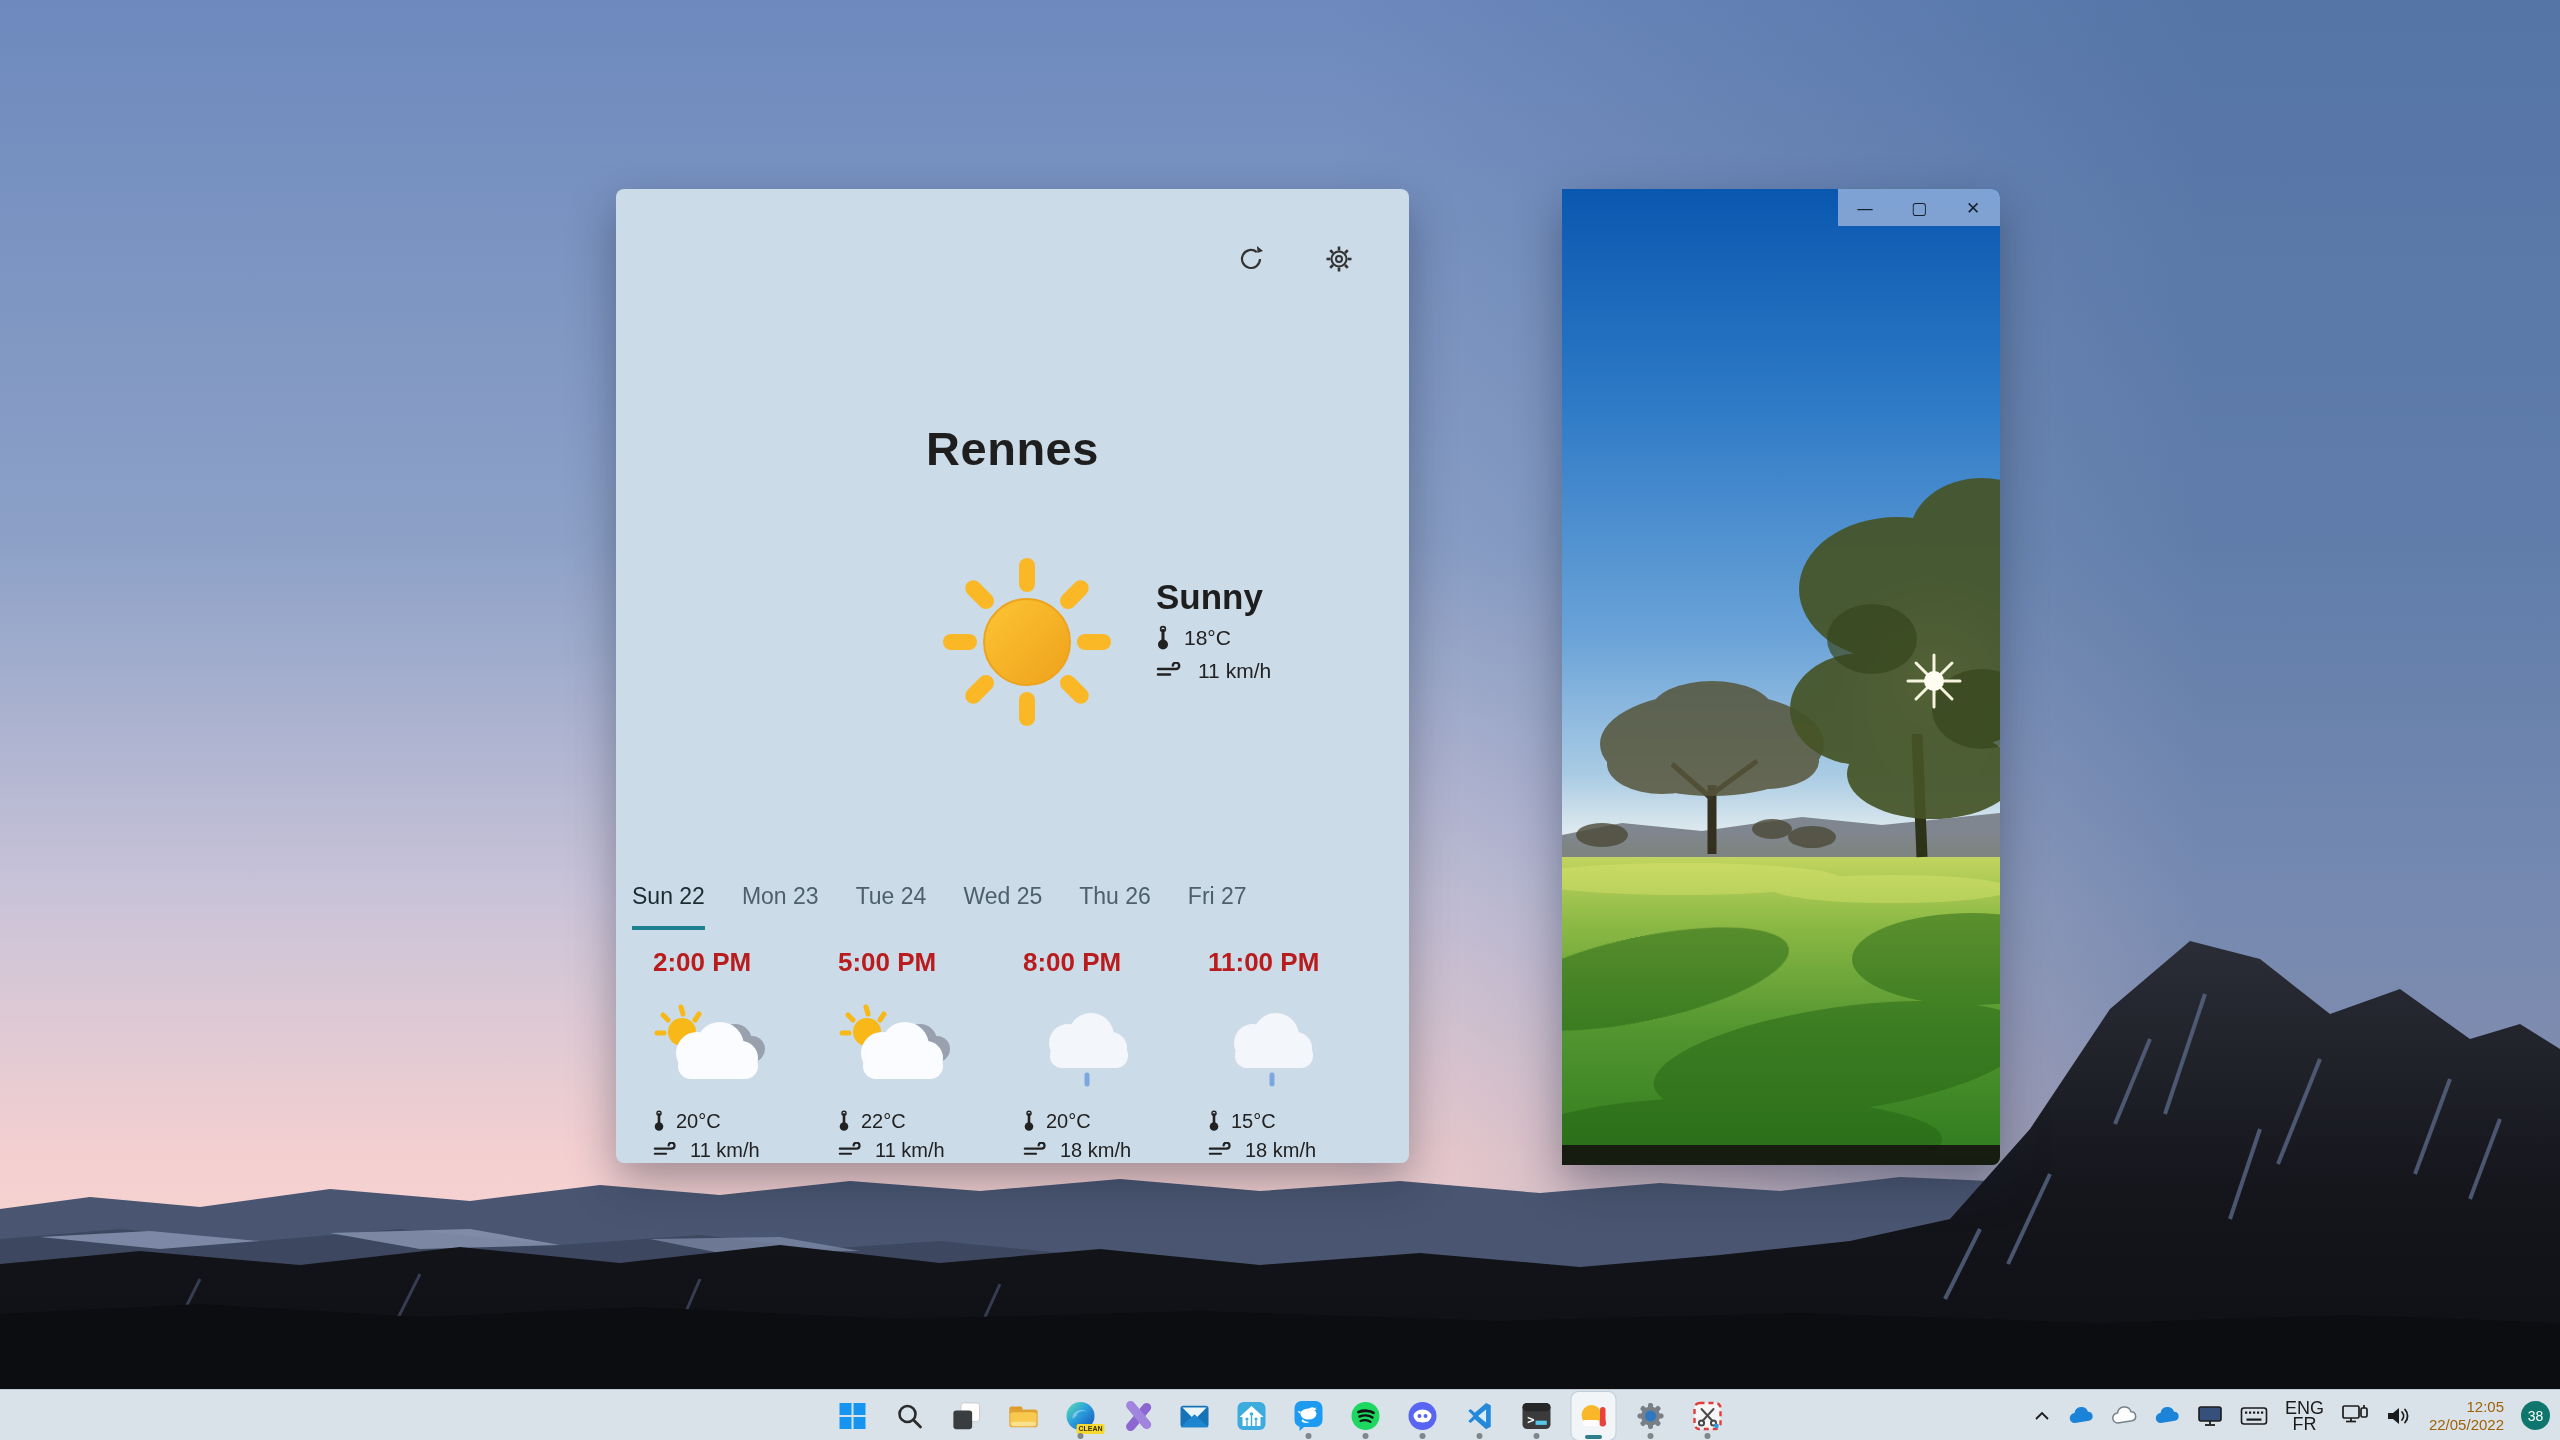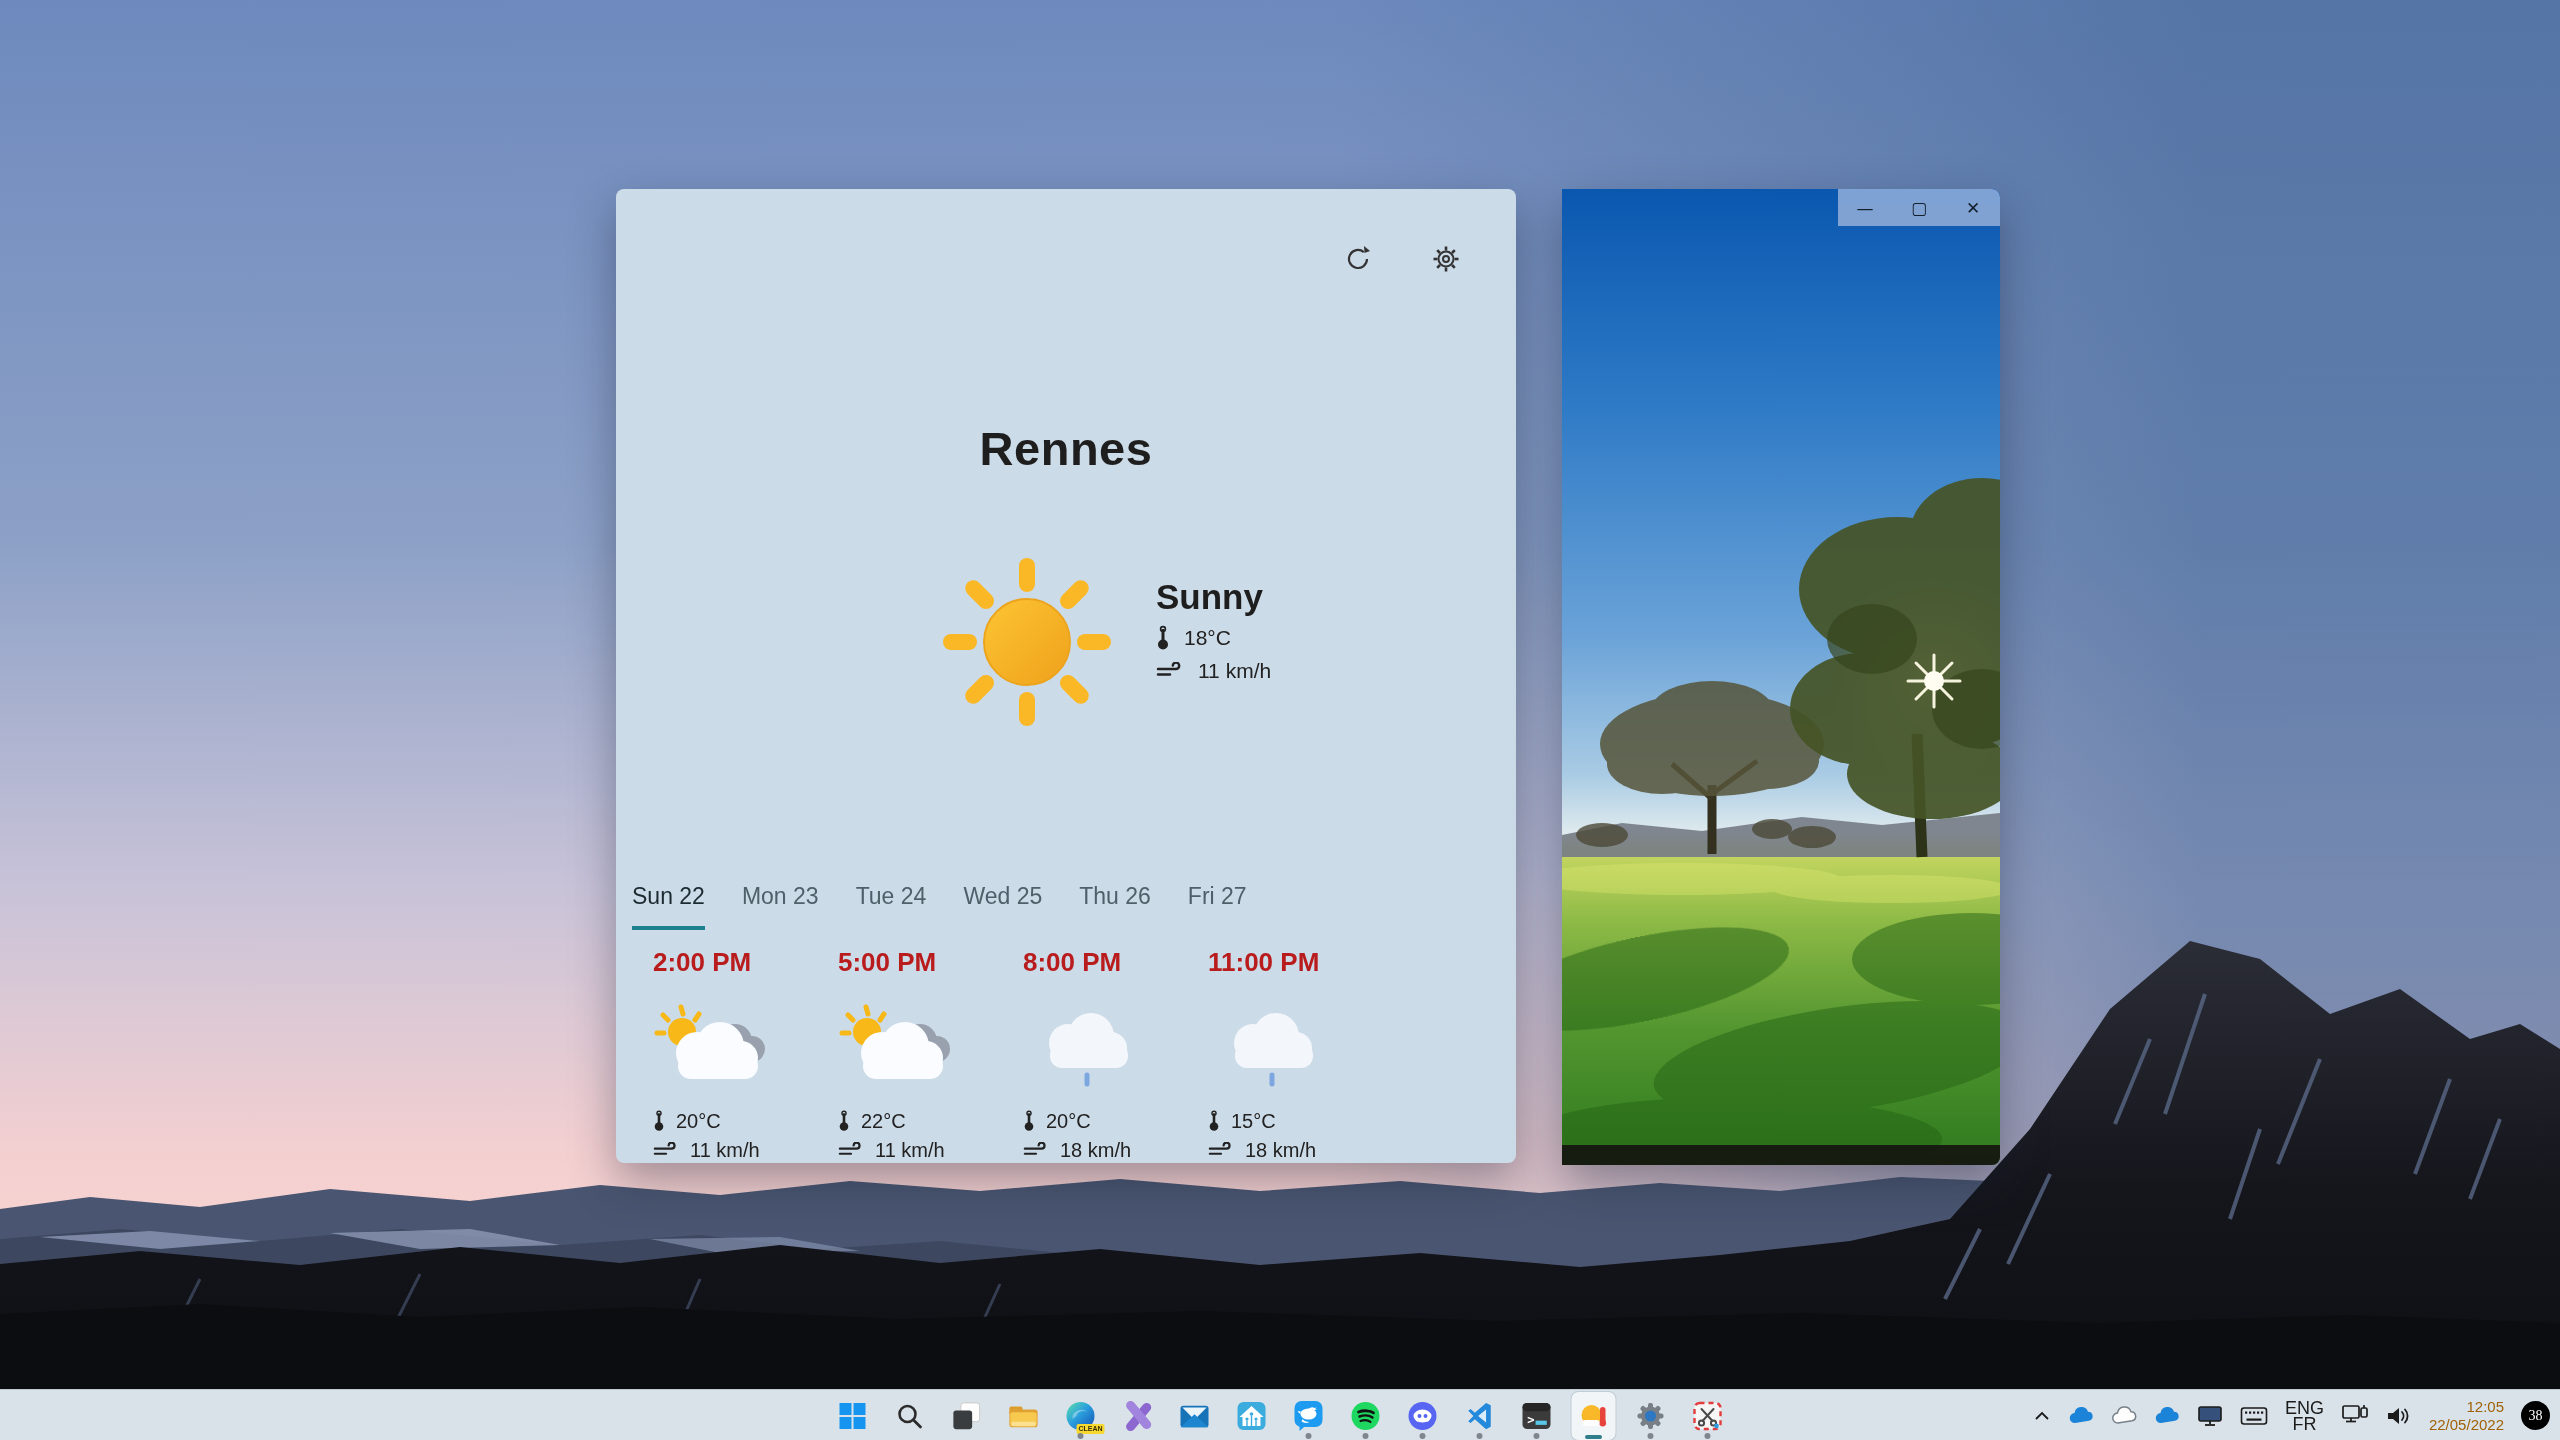--- a/index.html
+++ b/index.html
@@ -6,21 +6,21 @@
   html,body { width:2560px; height:1440px; overflow:hidden; font-family:"Liberation Sans","DejaVu Sans",sans-serif; }
   .desktop { position:absolute; inset:0;
     background:
       linear-gradient(to right, rgba(77,110,160,0) 52%, rgba(72,106,155,.65) 86%),
       linear-gradient(to bottom, #6d89bd 0%, #8da1c7 38%, #c9c3d8 62%, #f3cfd0 80%, #fcd9d1 96%);
   }
   .mountains { position:absolute; left:0; bottom:51px; width:2560px; height:470px; display:block; }
   .eval { position:absolute; right:10px; bottom:60px; text-align:right; color:rgba(255,255,255,.93); font-size:19px; line-height:24px; }
 
   
-  .weather-win { position:absolute; left:616px; top:189px; width:900px; height:974px; background:#ccdbe8; border-radius:8px; box-shadow:0 18px 45px rgba(20,30,50,.38); }
+  .weather-win { position:absolute; left:616px; top:189px; width:793px; height:974px; background:#ccdbe8; border-radius:8px; box-shadow:0 18px 45px rgba(20,30,50,.38); }
   .wtoolbar { position:absolute; top:52px; right:52px; display:flex; gap:52px; }
   .icon-btn { width:36px; height:36px; border:none; background:transparent; cursor:pointer; display:flex; align-items:center; justify-content:center; }
   .wtitle { position:absolute; left:0; right:0; top:232px; text-align:center; font-size:47px; font-weight:600; color:#1e1e1e; letter-spacing:.5px; }
   .bigsun { position:absolute; left:321px; top:363px; }
   .current { position:absolute; left:540px; top:388px; }
   .cond { font-size:35px; font-weight:600; color:#1e1e1e; }
   .mrow { display:flex; align-items:center; gap:14px; font-size:21px; color:#222; margin-top:8px; }
   .mrow svg { flex:0 0 auto; }
   .tabs { position:absolute; left:16px; top:694px; display:flex; gap:37px; font-size:23px; color:#4e6069; }
   .tab { padding-bottom:16px; border-bottom:4px solid transparent; cursor:pointer; }
@@ -45,21 +45,21 @@
   .tb-center { position:absolute; left:50%; top:0; height:51px; transform:translateX(-50%); display:flex; align-items:center; gap:13px; }
   .tb-btn { width:44px; height:48px; position:relative; border:none; background:transparent; border-radius:7px; display:flex; align-items:center; justify-content:center; cursor:pointer; }
   .tb-btn.active { background:#f1f5f8; box-shadow:0 0 0 1px rgba(150,165,180,.35); }
   .run-dot { position:absolute; bottom:1px; left:50%; transform:translateX(-50%); width:6px; height:6px; border-radius:3px; background:#7f878d; }
   .act-pill { position:absolute; bottom:1px; left:50%; transform:translateX(-50%); width:17px; height:4px; border-radius:2px; background:#2d7d8a; }
   .edge-badge { position:absolute; right:-2px; bottom:6px; background:#f6d831; color:#3a3000; font-size:7px; font-weight:bold; padding:1px 2px; border-radius:2px; line-height:8px; }
   .tray { position:absolute; right:8px; top:0; height:51px; display:flex; align-items:center; gap:13px; }
   .tray-btn { border:none; background:transparent; display:flex; align-items:center; justify-content:center; cursor:pointer; padding:2px; }
   .lang { font-size:18px; line-height:16px; color:#1b1b1b; text-align:center; }
   .clock { font-size:15px; line-height:18px; color:#a16207; text-align:right; }
-  .badge { width:29px; height:29px; border-radius:50%; background:#000000; color:#fff; font-size:14px; display:flex; align-items:center; justify-content:center;font-family:Liberation Serif, serif; }
+  .badge { width:29px; height:29px; border-radius:50%; background:#0f766e; color:#fff; font-size:14px; display:flex; align-items:center; justify-content:center; }
 </style>
 </head>
 <body>
 
 <div class="desktop">
 
   <svg class="mountains" viewBox="0 0 2560 470" preserveAspectRatio="none">
     <defs>
       <linearGradient id="rock" x1="0" y1="0" x2="0" y2="1">
         <stop offset="0" stop-color="#2b2d37"></stop>

